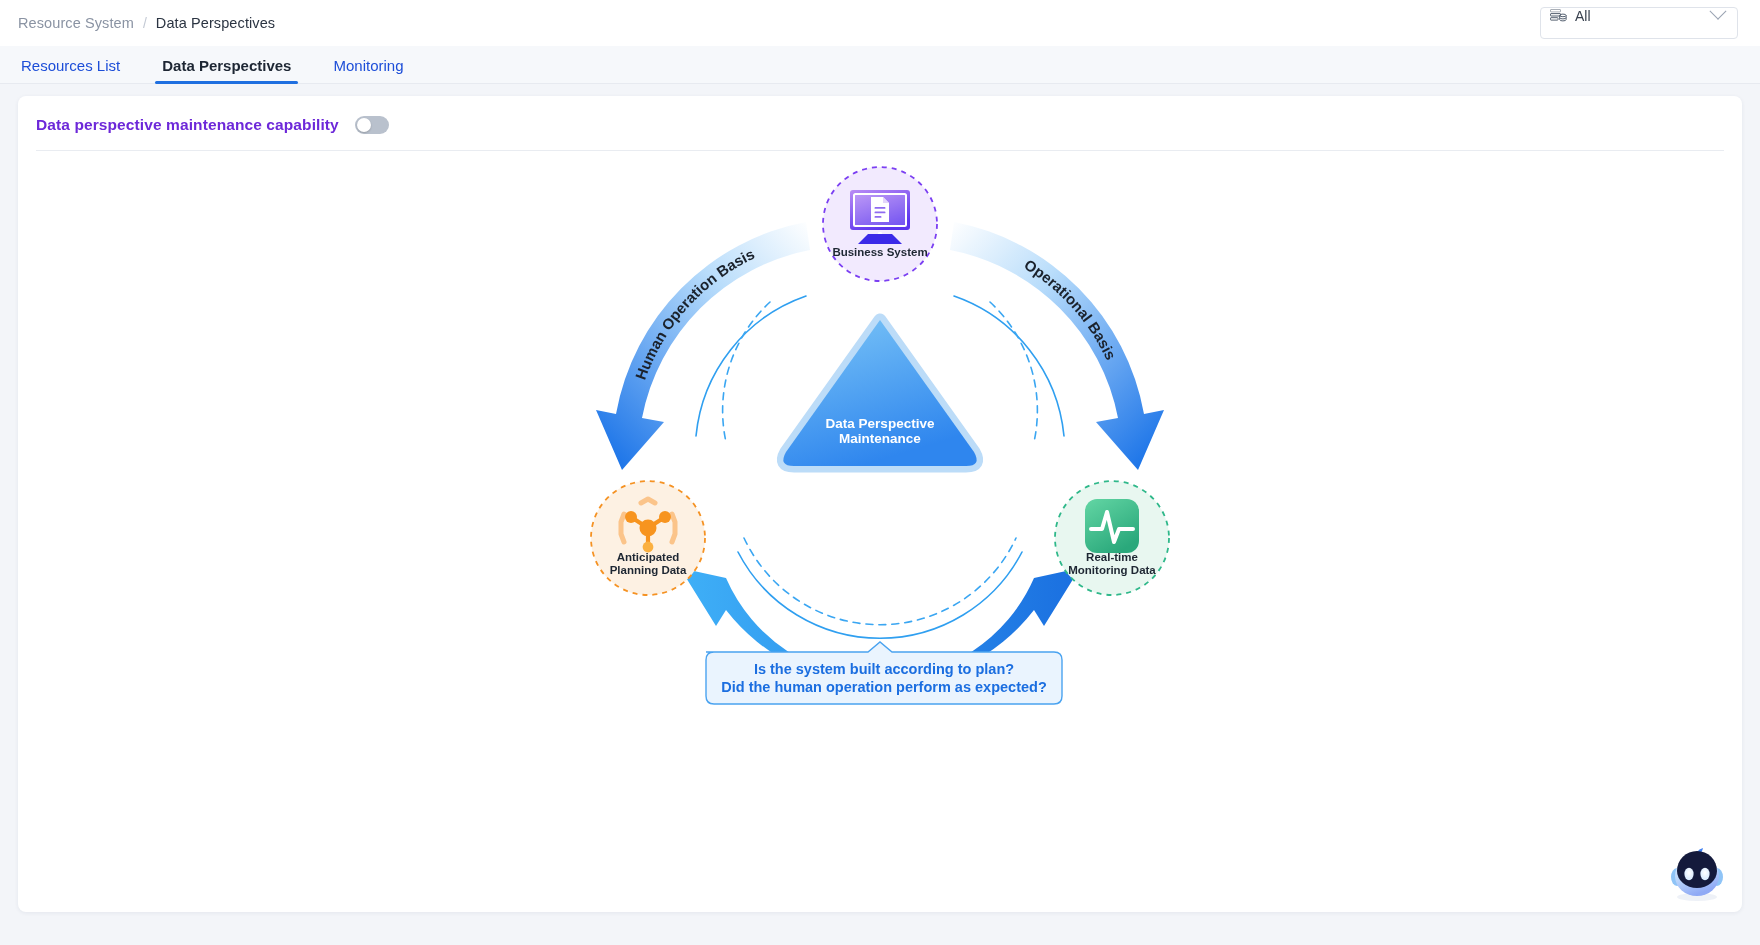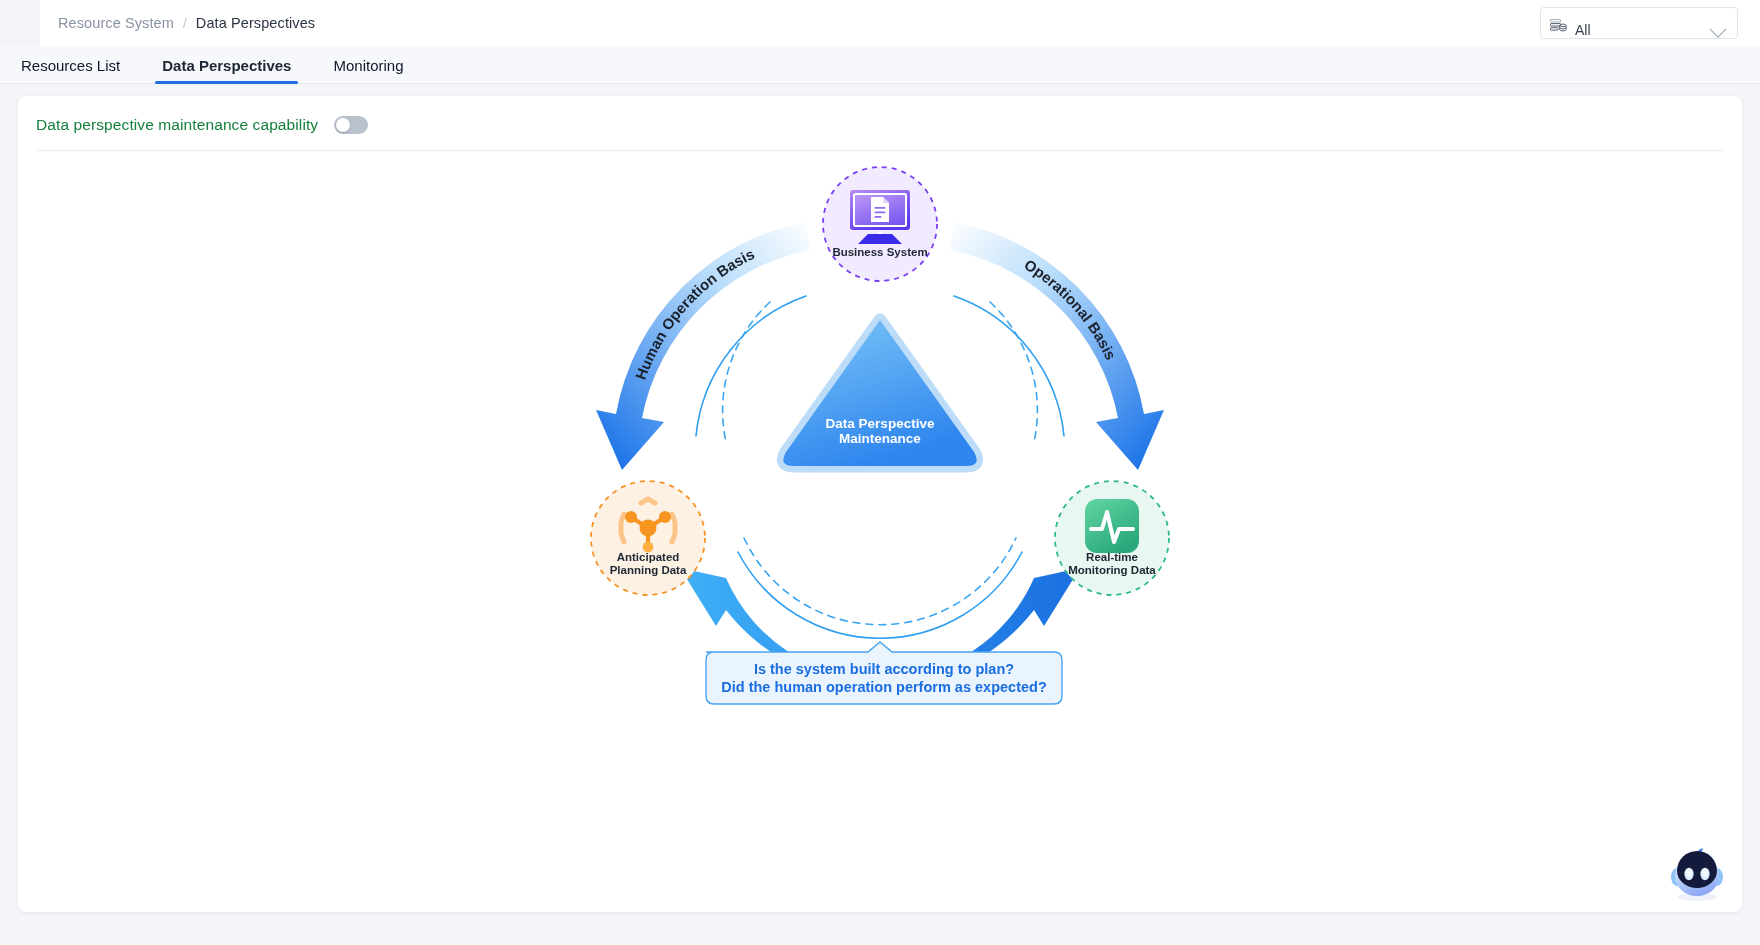--- a/index.html
+++ b/index.html
@@ -14,21 +14,20 @@
   }
 
   
   .breadcrumb-bar {
     height: 46px;
     background: #ffffff;
     display: flex;
     align-items: center;
     padding: 0 10px 0 18px;
     position: relative;
-    margin-left: 40px;
   }
   .crumb {
     font-size: 14.5px;
     color: #8a93a3;
     letter-spacing: .1px;
   }
   .crumb.current { color: #2b3442; }
   .crumb-sep {
     color: #c3c9d4;
     margin: 0 9px;
@@ -38,21 +37,21 @@
   .scope-select {
     position: absolute;
     right: 22px;
     top: 7px;
     width: 198px;
     height: 32px;
     border: 1px solid #dfe3ea;
     border-radius: 4px;
     background: #fff;
     display: flex;
-    align-items: flex-end;
+    align-items: flex-start;
     padding: 0 9px;
     cursor: pointer;
   }
   .scope-select .label {
     font-size: 14px;
     color: #39424f;
     margin-left: 8px;
     flex: 1;
   }
   .chev {
@@ -67,21 +66,21 @@
   .tabbar {
     height: 38px;
     background: #f6f8fb;
     display: flex;
     align-items: flex-end;
     padding-left: 18px;
     border-bottom: 1px solid #e7eaf0;
   }
   .tab {
     font-size: 15px;
-    color: #0f172a;
+    color: #1d4ed8;
     padding: 0 3px 9px 3px;
     margin-right: 36px;
     cursor: pointer;
     position: relative;
     white-space: nowrap;
   }
   .tab.active {
     color: #1d2633;
     font-weight: bold;
   }
@@ -104,22 +103,22 @@
     position: relative;
     overflow: hidden;
   }
   .card-head {
     display: flex;
     align-items: center;
     padding: 20px 0 16px 18px;
   }
   .card-head .title {
     font-size: 15.5px;
-    font-weight: normal;
-    color: #15803d;
+    font-weight: bold;
+    color: #6d28d9;
     letter-spacing: .1px;
     text-align: center;
   }
   .toggle {
     margin-left: 16px;
     width: 34px; height: 18px;
     border-radius: 9px;
     background: #b9c1cd;
     position: relative;
     cursor: pointer;

